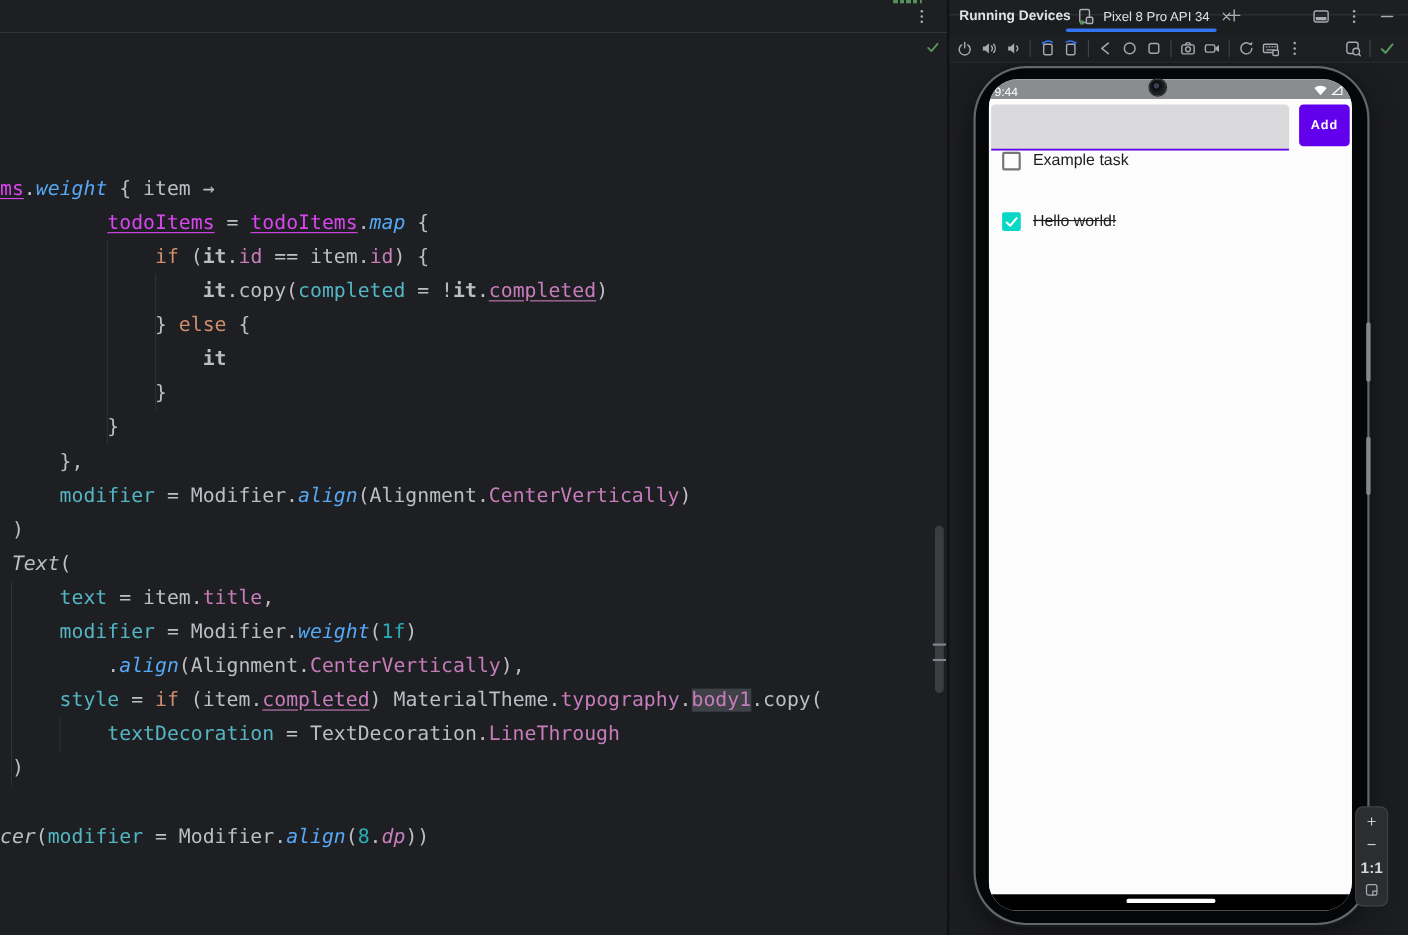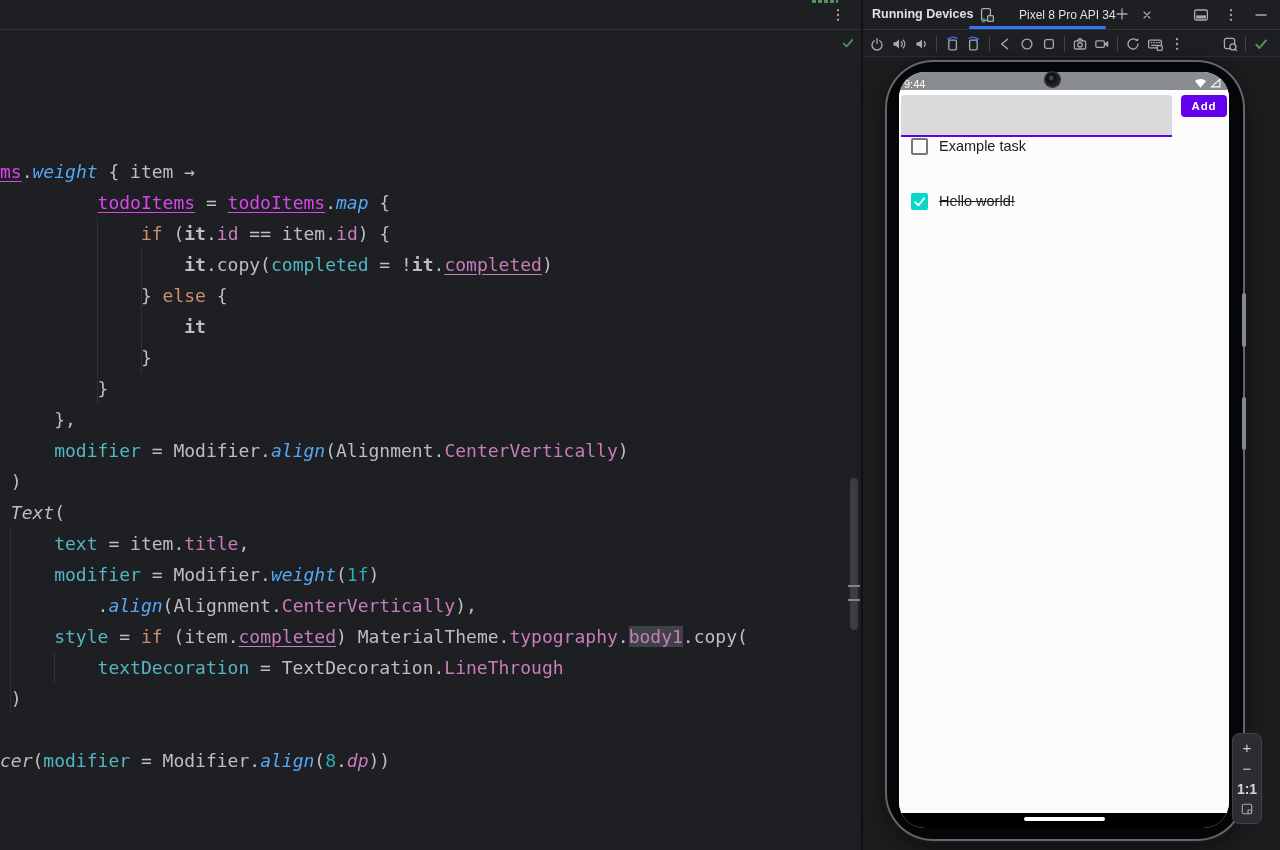--- a/index.html
+++ b/index.html
@@ -39,26 +39,26 @@
   
   .mark-green { position:absolute; left:812px; top:0; width:26px; height:3px;
       background:repeating-linear-gradient(90deg,#54915A 0 4px,transparent 4px 6px); }
   .mark-red { position:absolute; left:874px; top:0; width:17px; height:3px; background:#C75450; }
   .mark-blue { position:absolute; left:1217px; top:847px; width:27px; height:3px;
       background:repeating-linear-gradient(90deg,#3574F0 0 4px,transparent 4px 6px); }
 
   
   .devices { position:absolute; left:861px; top:0; width:419px; height:850px;
              background:#1C1D1F; border-left:2px solid #101113; }
-  .dev-header { position:absolute; left:0; top:0; right:0; height:30px; background:#1E1F22;
+  .dev-header { position:absolute; left:0; top:0; right:0; height:14px; background:#1E1F22;
                 border-bottom:1px solid #313438; }
   .dev-title { position:absolute; left:9px; top:0; line-height:29px; font-size:12.5px;
                font-weight:bold; color:#DFE1E5; }
   .dev-tab { position:absolute; left:106px; top:0; height:29px; display:flex; align-items:center;
-             gap:24px; padding:0 10px; cursor:pointer; }
+             gap:8px; padding:0 10px; cursor:pointer; }
   .dev-tab-label { font-size:12px; color:#DFE1E5; }
   .tab-underline { position:absolute; left:106px; top:26px; width:137px; height:3px;
                    background:#3574F0; border-radius:2px; }
   .tab-close { width:14px; height:14px; }
   .newtab { position:absolute; left:248px; top:3px; }
   .hdr-right { position:absolute; right:8px; top:4px; display:flex; gap:8px; }
 
   .dev-toolbar { position:absolute; left:0; top:31px; right:0; height:26px; background:#1E1F22;
                  border-bottom:1px solid #2B2D30; display:flex; align-items:center; padding-left:3px; }
   .tb-sep { width:1px; height:16px; background:#43454A; margin:0 4px; }
@@ -76,21 +76,21 @@
                display:flex; align-items:flex-end; padding:12px 8px 0 5px; }
   .sb-time { flex:1; }
   .sb-icons { display:flex; gap:3px; align-items:center; }
   .camera { position:absolute; left:158px; top:10px; width:15px; height:15px; border-radius:50%;
             background:radial-gradient(circle at 42% 40%, #3A3F55 0 2px, #0B0C0E 3px, #1E2023 7px);
             box-shadow:0 0 0 1px #26282B; }
   .app { flex:1; background:#FCFCFD; }
   .inputrow { display:flex; margin:5px 2px 0 2px; align-items:flex-start; }
   .textfield { flex:1; height:42px; background:#DADADC; border-radius:4px 4px 0 0;
                border-bottom:2px solid #6200EE; }
-  .addbtn { width:46px; height:22px; margin-left:9px; background:#6200EE; border:none;
+  .addbtn { width:46px; height:38px; margin-left:9px; background:#6200EE; border:none;
             border-radius:4px; color:#fff; font-weight:bold; font-size:11.5px;
             letter-spacing:.8px; font-family:"Liberation Sans",sans-serif; cursor:pointer; }
   .todo-row { display:flex; align-items:center; padding-left:12px; height:18px; }
   .todo-row.first { margin-top:22px; }
   .todo-row + .todo-row { margin-top:37px; }
   .cbox { width:17px; height:17px; border-radius:2px; flex:none;
           display:flex; align-items:center; justify-content:center; cursor:pointer; }
   .cbox.checked { background:#07D9C6; }
   .cbox.unchecked { background:transparent; border:2px solid #747678; }
   .todo-label { margin-left:11px; font-size:14.5px; color:#1D1B1E; }

